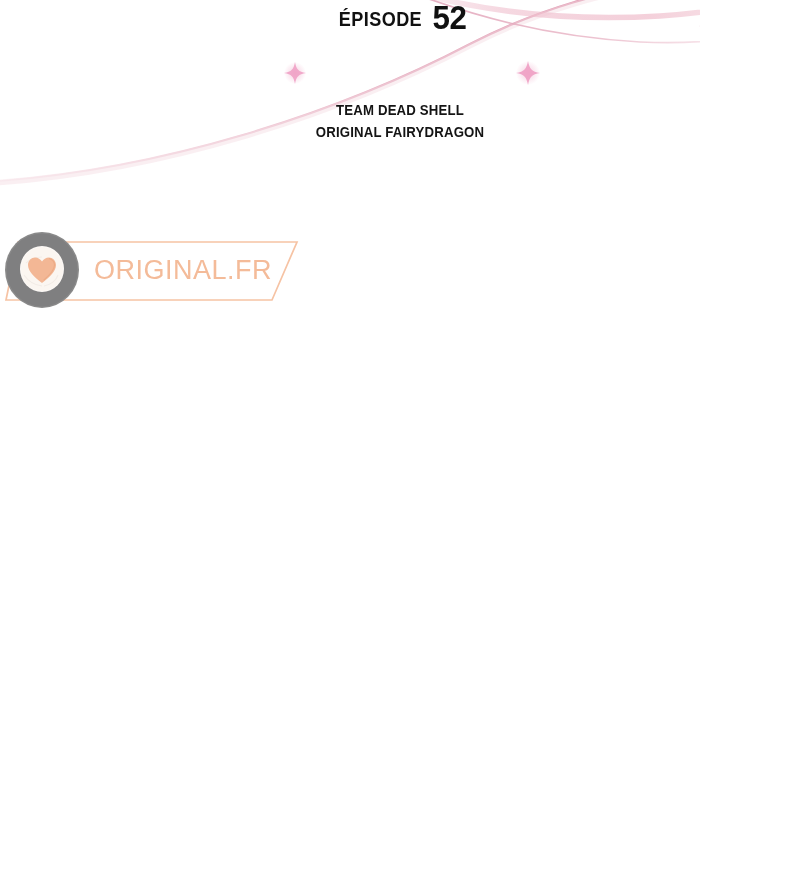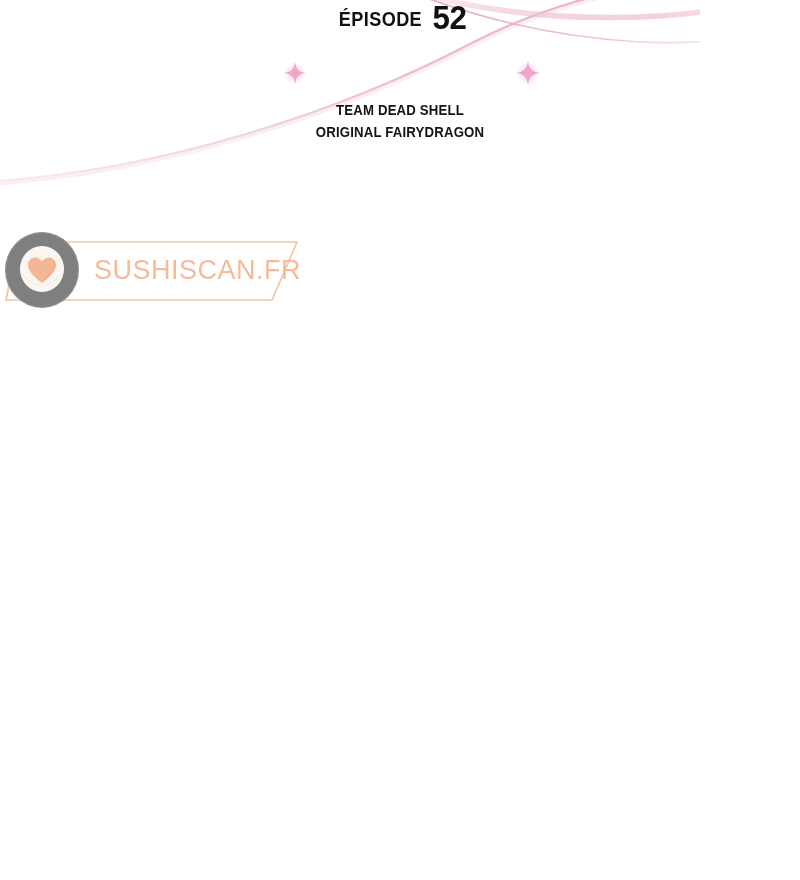--- a/index.html
+++ b/index.html
@@ -185,21 +185,21 @@
     <span class="credit-line">TEAM DEAD SHELL</span>
     <span class="credit-line">ORIGINAL FAIRYDRAGON</span>
   </div>
 
   <div id="watermark">
     <svg id="wm-banner" viewBox="0 0 310 86" width="310" height="86" xmlns="http://www.w3.org/2000/svg">
       <path d="M 18 14 L 297 14 L 272 72 L 6 72 Z" fill="none" stroke="#f6c3a4" stroke-width="1.7"></path>
     </svg>
   </div>
 
-  <div id="wm-text">SUSHISCAN.FR</div>
+  <div id="wm-text">ORIGINAL.FR</div>
 
   <svg id="wm-sushi" viewBox="0 0 76 78" width="76" height="78" xmlns="http://www.w3.org/2000/svg">
 
     <ellipse cx="38" cy="39" rx="37" ry="38" fill="#8a8a8a"></ellipse>
     <ellipse cx="38" cy="39" rx="35.5" ry="36.5" fill="#7f7f80"></ellipse>
 
     <ellipse cx="38" cy="38" rx="22" ry="23" fill="#fcf9f6"></ellipse>
     <ellipse cx="38" cy="38" rx="21" ry="22" fill="#fbf6f1"></ellipse>
 
     <g opacity="0.5" fill="none" stroke="#e9e2dc" stroke-width="1.1">

